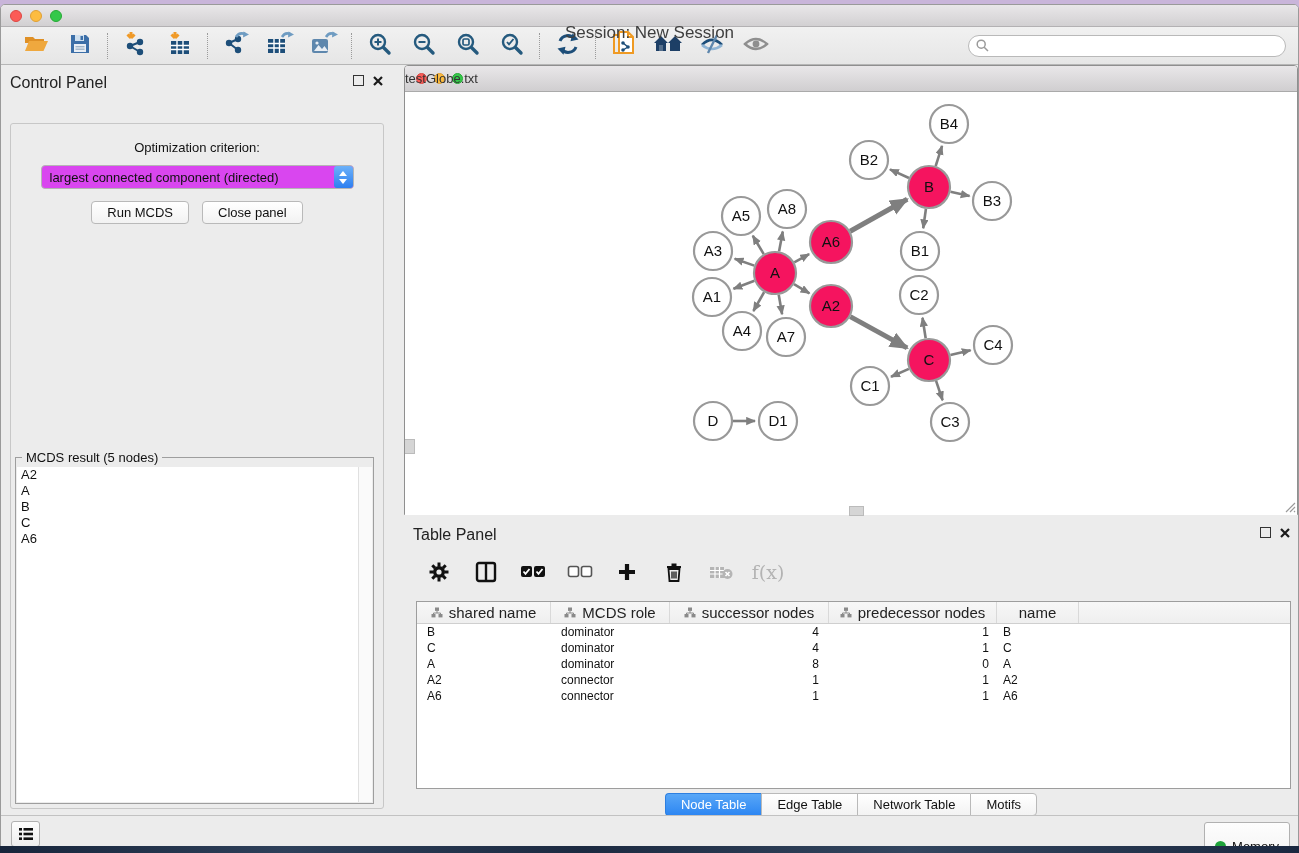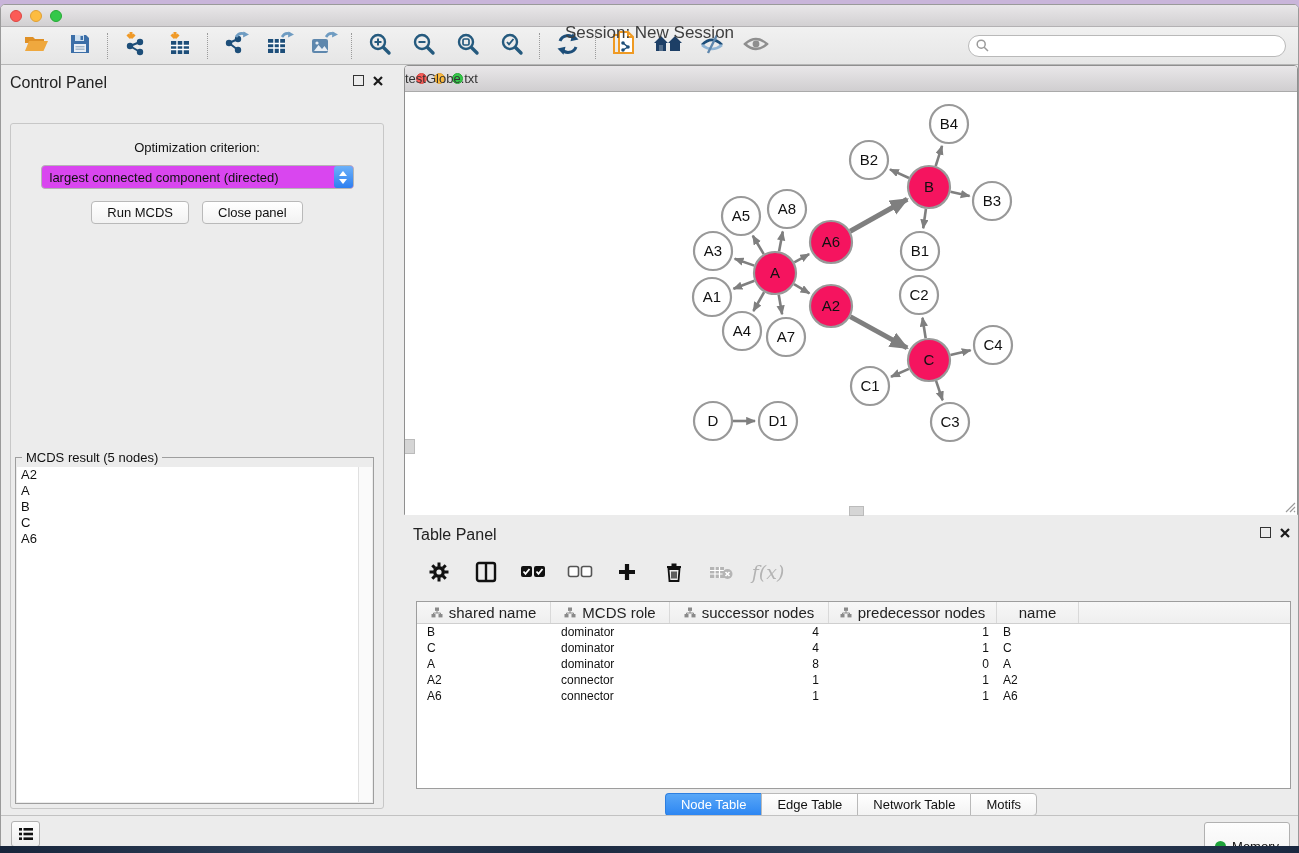--- a/index.html
+++ b/index.html
@@ -81,21 +81,21 @@
   .net-canvas svg text{font-family:"Liberation Sans",sans-serif;}
   .nub-left{position:absolute;left:-1px;top:347px;width:9px;height:13px;background:#d5d5d5;border:1px solid #bbb;}
   .nub-bottom{position:absolute;left:444px;bottom:-2px;width:13px;height:8px;background:#d5d5d5;border:1px solid #bbb;}
   .grip{position:absolute;right:1px;bottom:1px;width:14px;height:14px;}
 
   
   .tpanel{position:absolute;left:403px;top:458px;width:894px;height:292px;}
   .tp-toolbar{position:absolute;left:2px;right:2px;top:24px;height:50px;display:flex;
        align-items:center;gap:21px;padding-left:20px;}
   .tico{display:flex;align-items:center;justify-content:center;width:26px;height:26px;}
-  .fx{font-family:"DejaVu Serif",serif;font-style:italic;font-size:19px;color:#b3b3b3;}
+  .fx{font-family:"DejaVu Serif",serif;font-size:19px;color:#b3b3b3;}
   .tbl{position:absolute;left:12px;right:7px;top:78px;height:188px;background:#fff;
        border:1px solid #9d9d9d;box-sizing:border-box;overflow:hidden;}
   .tbl-head{display:flex;height:21px;background:linear-gradient(#f7f7f7,#efefef);
        border-bottom:1px solid #cfcfcf;}
   .th{display:flex;align-items:center;justify-content:center;gap:6px;font-size:15px;color:#222;
        border-right:1px solid #d9d9d9;box-sizing:border-box;}
   .th svg{flex:0 0 auto;}
   .tbl-rows{font-size:12px;color:#111;}
   .tr{display:flex;height:16px;align-items:center;}
   .td{box-sizing:border-box;white-space:nowrap;overflow:hidden;}

